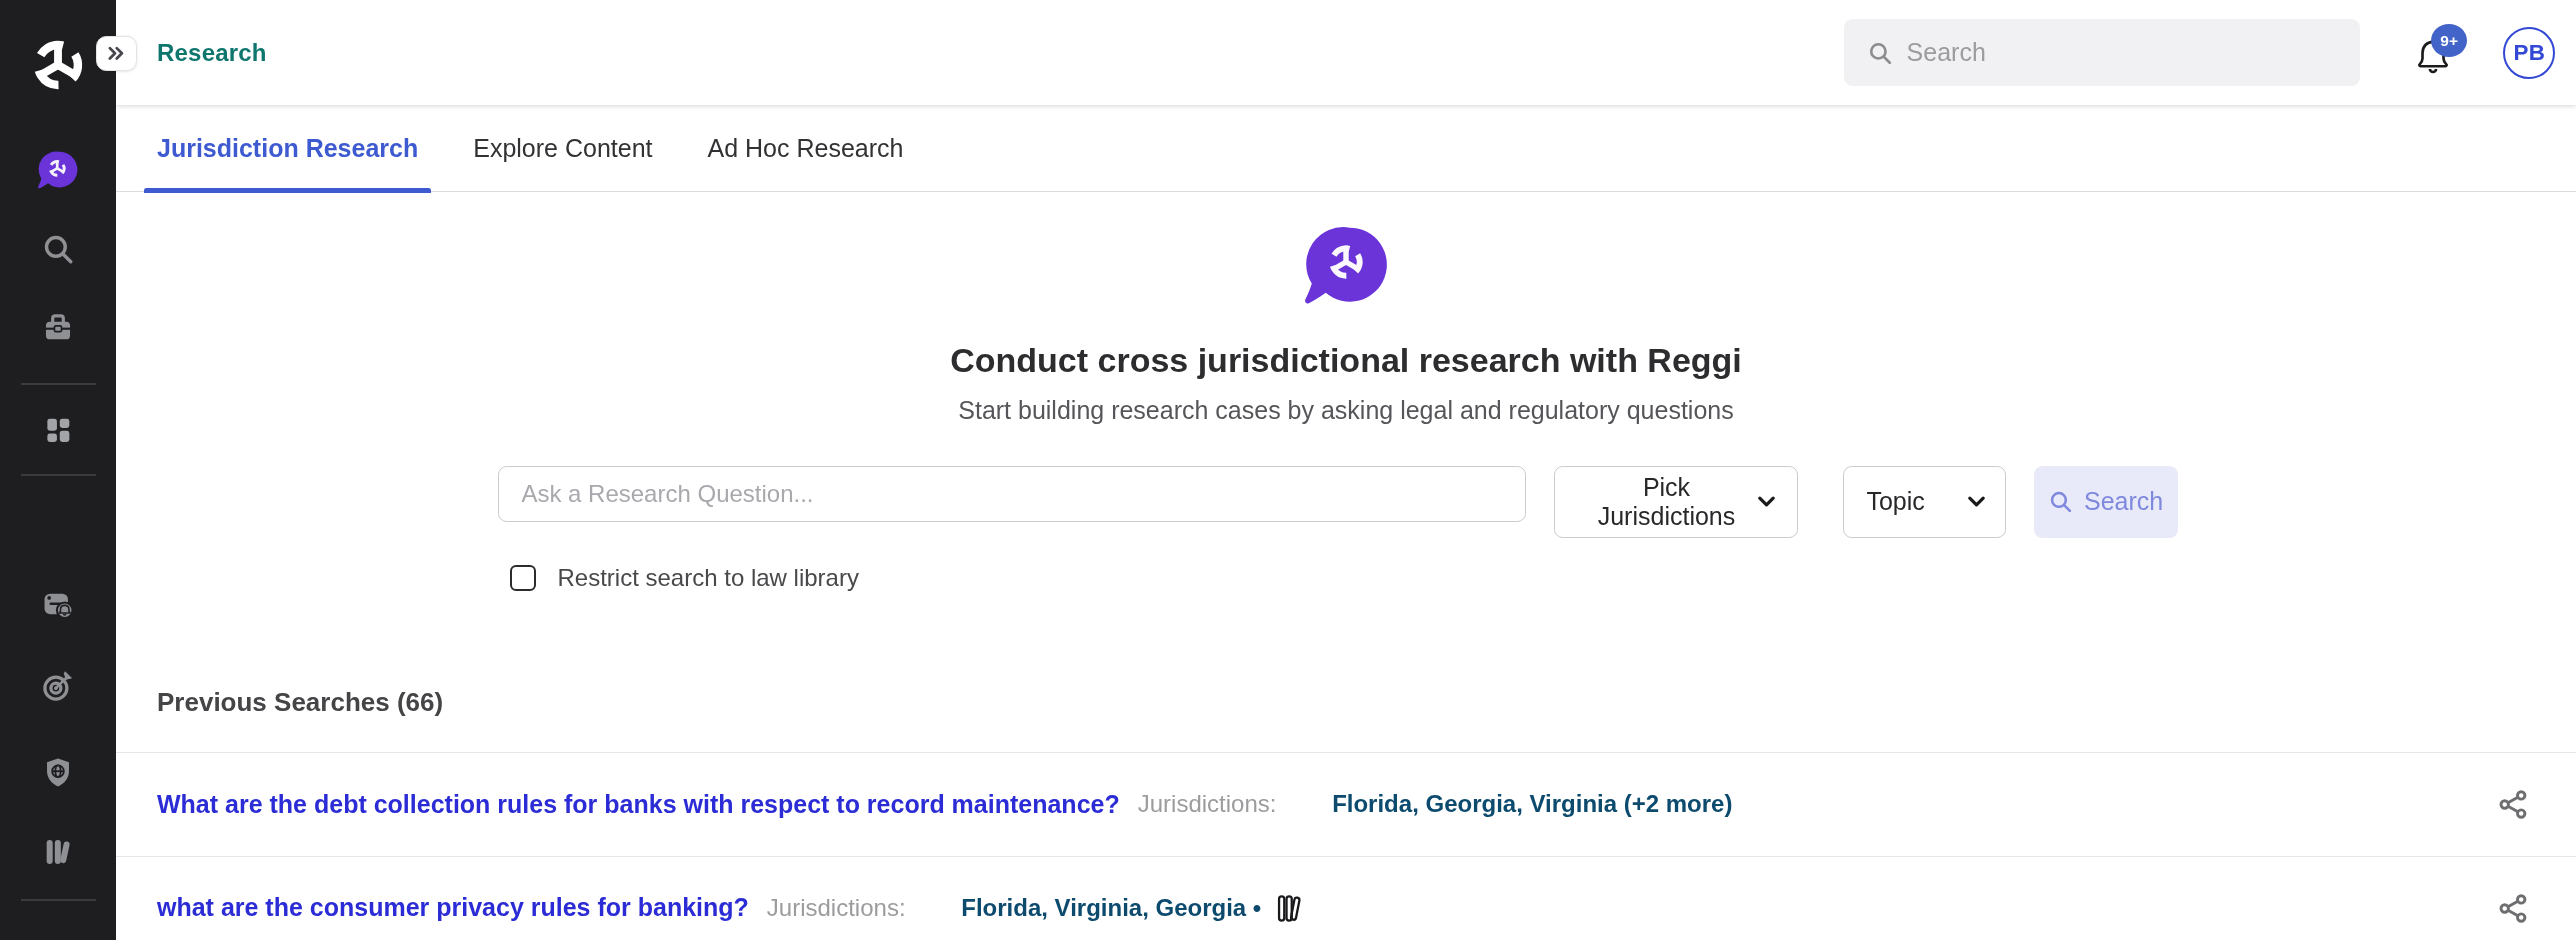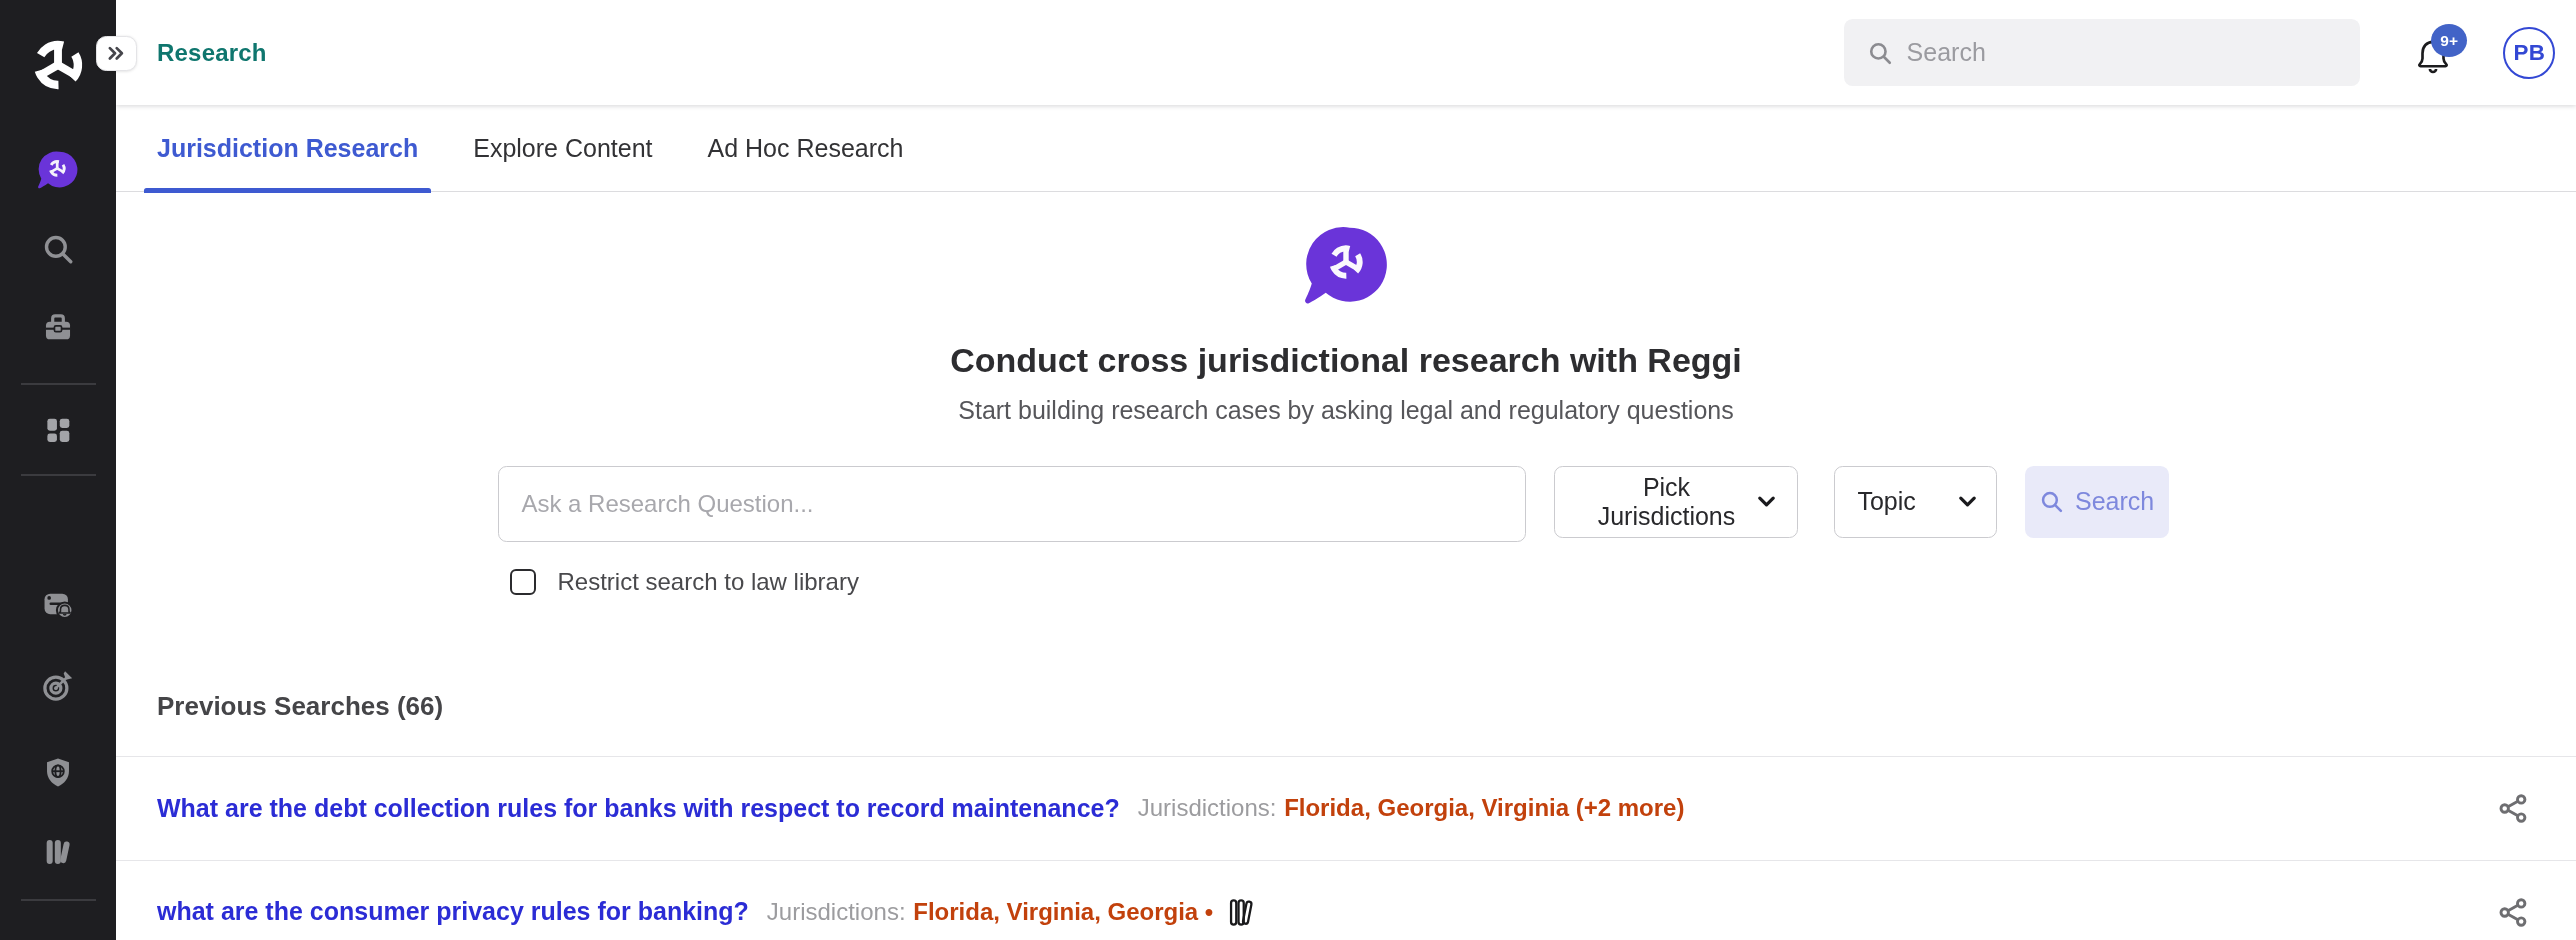--- a/index.html
+++ b/index.html
@@ -68,27 +68,27 @@
     height: 5.2px; background: #3e5ad1; border-radius: 2.6px 2.6px 0 0; }
 
   
   .hero { text-align: center; }
   .hero-bubble { margin: 34px auto 0; width: 83px; height: 79px; color: #6a34d9; position: relative; }
   .hero-bubble .glyph { position: absolute; left: 50%; top: 46%; transform: translate(-50%, -50%); color: #faf8fd; }
   .hero-title { margin-top: 36px; font-size: 34px; font-weight: 700; color: #2d2d30; }
   .hero-subtitle { margin-top: 15.5px; font-size: 25px; color: #56565a; }
 
   .controls { width: 1696px; margin: 41px auto 0; display: flex; align-items: stretch; }
-  .question-input { width: 1028px; height: 76px; border: 1.7px solid #cbcbcf; border-radius: 8.6px;
+  .question-input { width: 1028px; height: 56px; border: 1.7px solid #cbcbcf; border-radius: 8.6px;
     padding: 0 22.4px; font-family: inherit; font-size: 24px; color: #333; outline: none; }
   .question-input::placeholder { color: #a8a8ad; }
   .dropdown { height: 72px; border: 1.7px solid #cbcbcf; border-radius: 8.6px; background: #fff;
     display: flex; align-items: center; justify-content: space-between; cursor: pointer; }
   .dd-jurisdictions { width: 244px; margin-left: 28px; padding: 0 19px 0 23px; }
-  .dd-topic { width: 163px; margin-left: 36px; padding: 0 17px 0 22.4px; }
+  .dd-topic { width: 163px; margin-left: 45px; padding: 0 17px 0 22.4px; }
   .dropdown .dd-label { font-size: 25px; color: #28282b; }
   .dropdown svg { width: 23px; height: 23px; color: #1a1a1d; flex-shrink: 0; }
   .search-btn { width: 144px; height: 72px; margin-left: 27.5px; border: none; border-radius: 8.6px;
     background: #e9eaf9; color: #7e88dd; font-family: inherit; font-size: 25px; font-weight: 500;
     display: flex; align-items: center; justify-content: center; gap: 11.2px; cursor: pointer; }
   .search-btn svg { width: 25px; height: 25px; }
 
   .restrict-row { width: 1696px; margin: 26px auto 0; display: flex; align-items: center;
     padding-left: 12px; gap: 21.5px; text-align: left; }
   .restrict-row input[type="checkbox"] { appearance: none; -webkit-appearance: none;
@@ -100,21 +100,21 @@
   .section-divider { height: 1.7px; background: #e4e4e7; margin-top: 58px; }
   .prev-header { padding: 29px 41px 0; border-bottom: 1.7px solid #e6e6e9; }
   .prev-title { font-size: 26px; font-weight: 600; color: #454548; padding-bottom: 34px; margin-top: 8px; }
 
   .prev-row { height: 104px; display: flex; align-items: center; justify-content: space-between;
     padding: 0 46px 0 41px; border-bottom: 1.7px solid #e6e6e9; background: #ffffff; }
   .prev-texts { display: flex; flex-direction: row; gap: 18px; min-width: 0; }
   .prev-question { font-size: 25px; font-weight: 700; color: #2b2cd5; cursor: pointer; white-space: nowrap; }
   .prev-juris { font-size: 24px; display: flex; align-items: center; }
   .juris-label { color: #9c9c9f; margin-right: 7.7px; }
-  .juris-values { color: #c2410c; font-weight: 700; }
+  .juris-values { color: #0c4a6e; font-weight: 700; margin-left: 48px; }
   .mini-library { margin-left: 13.8px; color: #1a1a1c; display: inline-flex; }
   .mini-library svg { width: 26px; height: 31px; }
   .share-btn { width: 33px; height: 33px; color: #6e6e71; cursor: pointer; flex-shrink: 0; }
   .share-btn svg { width: 33px; height: 33px; }
 </style>
 </head>
 <body>
 
 <svg width="0" height="0" style="position:absolute">
   <defs>

